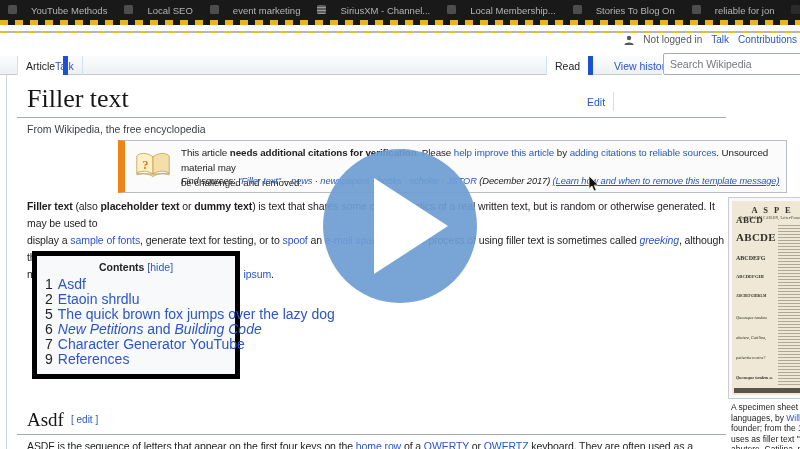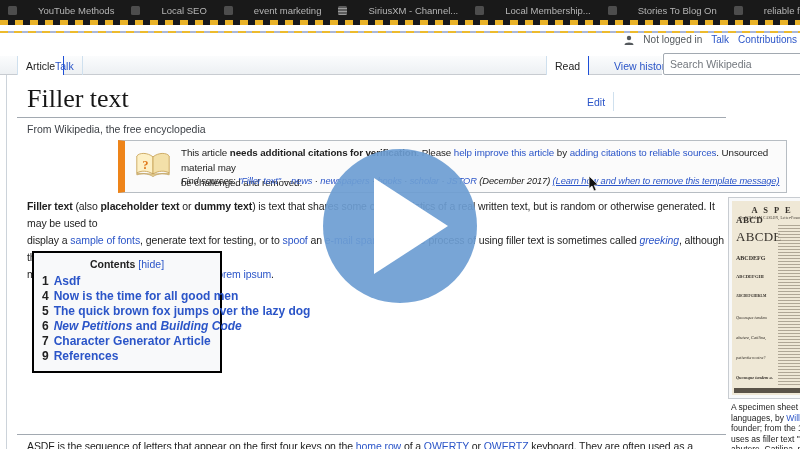--- a/index.html
+++ b/index.html
@@ -2,41 +2,41 @@
 <html><head>
 <meta charset="utf-8">
 <style>
   html,body{margin:0;padding:0;background:#fff;}
   .screen{position:relative;width:800px;height:449px;overflow:hidden;background:#fff;
           font-family:"Liberation Sans",sans-serif;color:#222;}
 
   
   .bookmarks{position:absolute;top:0;left:0;right:0;height:20px;background:#191919;
              display:flex;align-items:center;gap:17px;padding-left:8px;overflow:hidden;}
-  .bm{display:flex;align-items:center;gap:21px;font-size:9.5px;color:#b5b5b5;white-space:nowrap;cursor:pointer;}
+  .bm{display:flex;align-items:flex-start;gap:14px;font-size:9.5px;color:#b5b5b5;white-space:nowrap;cursor:pointer;}
   .bm-icon{width:9px;height:9px;background:#4d4d4d;border-radius:1.5px;flex:0 0 auto;}
   .bm-icon.striped{background:repeating-linear-gradient(0deg,#9a9a9a 0 1px,#5c5c5c 1px 3px);}
   .bm-icon.dim{opacity:.35;}
   .dash1{position:absolute;top:20px;left:0;right:0;height:5px;
          background:repeating-linear-gradient(90deg,#e9b227 0 8px,#17181c 8px 15px);}
   .dash2{position:absolute;top:31px;left:0;right:0;height:2px;
          background:repeating-linear-gradient(90deg,#ecba2d 0 8px,#a9b6d8 8px 14px);}
 
   
   .personal{position:absolute;top:34px;right:3px;display:flex;align-items:center;gap:9px;font-size:10px;}
   .personal .muted{color:#54595d;}
   .plink{color:#2b55c8;cursor:pointer;}
   .person-icon{width:10px;height:10px;display:inline-block;}
 
   
   .tabband{position:absolute;top:56px;left:0;width:662px;height:18px;
            background:linear-gradient(#fbfcfd,#edf0f3);border-bottom:1px solid #c8ccd1;}
   .tab{position:absolute;top:56px;height:19px;display:flex;align-items:center;justify-content:center;
        font-size:10.5px;padding:0 8px;box-sizing:border-box;cursor:pointer;white-space:nowrap;}
-  .tab.active{background:#fff;color:#222;border-left:1px solid #cfe0ee;border-right:1px solid #1d4ed8;}
+  .tab.active{background:#fff;color:#222;border-left:1px solid #cfe0ee;border-right:5px solid #1d4ed8;}
   .tab.link{color:#2b55c8;border-right:1px solid #cfe0ee;}
   .searchbox{position:absolute;left:663px;top:53px;width:150px;height:22px;box-sizing:border-box;
              border:1px solid #a2a9b1;border-radius:2px;background:#fff;font-size:10.5px;
              color:#72777d;padding:0 6px;font-family:"Liberation Sans",sans-serif;}
   .searchbox::placeholder{color:#72777d;opacity:1;}
 
   
   .content-edge{position:absolute;left:6px;top:75px;bottom:0;width:1px;background:#ccd3da;}
   .page-title{position:absolute;left:27px;top:84px;font-family:"Liberation Serif",serif;
               font-size:26px;color:#161616;}
@@ -50,27 +50,27 @@
   .ambox-text{position:absolute;left:56px;top:4px;width:604px;font-size:9.8px;line-height:15px;
               letter-spacing:-.1px;color:#222;}
   .findsrc{position:absolute;left:56px;top:35px;width:604px;font-size:9.3px;font-style:italic;
            letter-spacing:-.1px;color:#222;white-space:nowrap;}
 
   
   .intro{position:absolute;left:27px;top:198px;width:702px;font-size:10.5px;line-height:17px;
          letter-spacing:-.1px;color:#1d1d1d;}
 
   
-  .toc{position:absolute;left:32px;top:251px;width:190px;box-sizing:border-box;background:#f8f9fa;
-       border:2px solid #000000;padding:5px 8px 7px 8px;}
+  .toc{position:absolute;left:32px;top:251px;width:208px;box-sizing:border-box;background:#f8f9fa;
+       border:5px solid #000000;padding:5px 8px 7px 8px;}
   .toc-title{text-align:center;font-size:10.5px;margin-bottom:4px;}
   .toc-title b{font-weight:700;color:#222;}
   .toc-hide{color:#2b55c8;cursor:pointer;}
   .toc ul{list-style:none;margin:0;padding:0;}
-  .toc li{font-size:12px;line-height:15px;white-space:nowrap;cursor:pointer;font-weight:bold;}
+  .toc li{font-size:14px;line-height:15px;white-space:nowrap;cursor:pointer;}
   .toc-num{color:#222;margin-right:5px;}
   .toc-link{color:#2b55c8;text-decoration:none;}
 
   
   .section-heading{position:absolute;left:27px;top:409px;font-family:"Liberation Serif",serif;
                    font-size:19px;color:#161616;}
   .edit-link{font-family:"Liberation Sans",sans-serif;font-size:10px;color:#2b55c8;
              margin-left:7px;vertical-align:3px;cursor:pointer;}
   .heading-rule{position:absolute;left:17px;top:434px;width:709px;height:1px;background:#a2a9b1;}
   .asdf-para{position:absolute;left:27px;top:438px;width:700px;font-size:10.5px;line-height:17px;
@@ -92,21 +92,21 @@
            color:#222;white-space:nowrap;}
 
   
   .seg.t{}
   .seg.b{font-weight:700;}
   .seg.l{color:#2b55c8;cursor:pointer;}
   .seg.il{color:#2b55c8;font-style:italic;cursor:pointer;}
   .seg.i{font-style:italic;}
   .seg.lu{color:#2b55c8;font-style:italic;text-decoration:underline;cursor:pointer;}
   .seg.a1{font-size:9px;font-weight:700;letter-spacing:.4px;}
-  .seg.a2{font-size:13px;font-weight:400;letter-spacing:.3px;}
+  .seg.a2{font-size:11px;font-weight:700;letter-spacing:.3px;}
   .seg.a3{font-size:6px;font-weight:700;}
   .seg.a4{font-size:4.6px;font-weight:700;}
   .seg.a5{font-size:3.6px;font-weight:700;}
   .seg.lat{font-size:4.3px;font-style:italic;}
   .seg.latb{font-size:4.3px;font-style:italic;font-weight:700;}
 
   
   .play-overlay{position:absolute;left:322px;top:148px;width:156px;height:156px;cursor:pointer;}
   .cursor{position:absolute;left:588px;top:176px;width:11px;height:16px;pointer-events:none;}
 </style>
@@ -188,28 +188,31 @@
 
   <div class="intro"><span class="seg b">Filler text</span><span class="seg t"> (also </span><span class="seg b">placeholder text</span><span class="seg t"> or </span><span class="seg b">dummy text</span><span class="seg t">) is text that shares some characteristics of a real written text, but is random or otherwise generated. It may be used to</span><br><span class="seg t">display a </span><span class="seg l">sample of fonts</span><span class="seg t">, generate text for testing, or to </span><span class="seg l">spoof</span><span class="seg t"> an </span><span class="seg l">e-mail spam filter</span><span class="seg t">. The process of using filler text is sometimes called </span><span class="seg il">greeking</span><span class="seg t">, although the text itself</span><br><span class="seg t">may be nonsense, or largely </span><span class="seg l">Latin</span><span class="seg t">, as in </span><span class="seg l">Lorem ipsum</span><span class="seg t">.</span></div>
 
   <div class="toc">
     <div class="toc-title">
       <b>Contents</b>
       <span class="toc-hide">[hide]</span>
     </div>
     <ul>
       <li><span class="toc-num">1</span><a class="toc-link">Asdf</a></li>
-      <li><span class="toc-num">4</span><a class="toc-link">Now is the time for all good men</a></li>
+      <li><span class="toc-num">2</span><a class="toc-link">Etaoin shrdlu</a></li>
       <li><span class="toc-num">5</span><a class="toc-link">The quick brown fox jumps over the lazy dog</a></li>
       <li><span class="toc-num">6</span><a class="toc-link"><span class="seg il">New Petitions</span><span class="seg l"> and </span><span class="seg il">Building Code</span></a></li>
-      <li><span class="toc-num">7</span><a class="toc-link">Character Generator Article</a></li>
+      <li><span class="toc-num">7</span><a class="toc-link">Character Generator YouTube</a></li>
       <li><span class="toc-num">9</span><a class="toc-link">References</a></li>
     </ul>
   </div>
 
+  <div class="section-heading">
+    <span>Asdf</span><span class="edit-link">[ edit ]</span>
+  </div>
   <div class="heading-rule"></div>
   <div class="asdf-para"><span class="seg t">ASDF is the sequence of letters that appear on the first four keys on the </span><span class="seg l">home row</span><span class="seg t"> of a </span><span class="seg l">QWERTY</span><span class="seg t"> or </span><span class="seg l">QWERTZ</span><span class="seg t"> keyboard. They are often used as a sample or test case.</span></div>
 
   <div class="thumb">
     <div class="specimen">
       <div class="sp-title">A S P E</div>
       <div class="sp-byline">By WILLIAM CASLON, Letter-Founder</div>
       <div class="sp-left">
         <div><span class="seg a1">ABCD</span><br><span class="seg a2">ABCDE</span><br><span class="seg a3">ABCDEFG</span><br><span class="seg a4">ABCDEFGHI</span><br><span class="seg a5">ABCDEFGHIKLM</span></div>
         <div class="sp-latin"><span class="seg lat">Quousque tandem</span><br><span class="seg lat">abutere, Catilina,</span><br><span class="seg lat">patientia nostra?</span><br><span class="seg latb">Quousque tandem a-</span><br><br><br></div>

